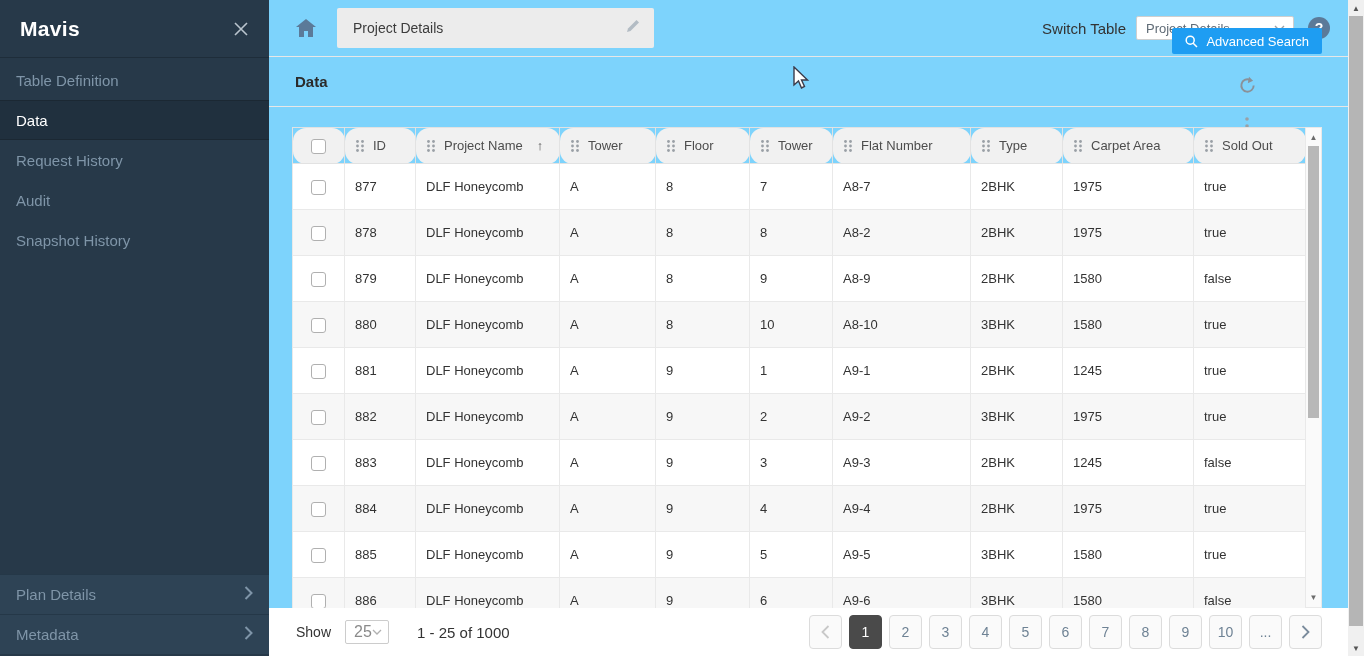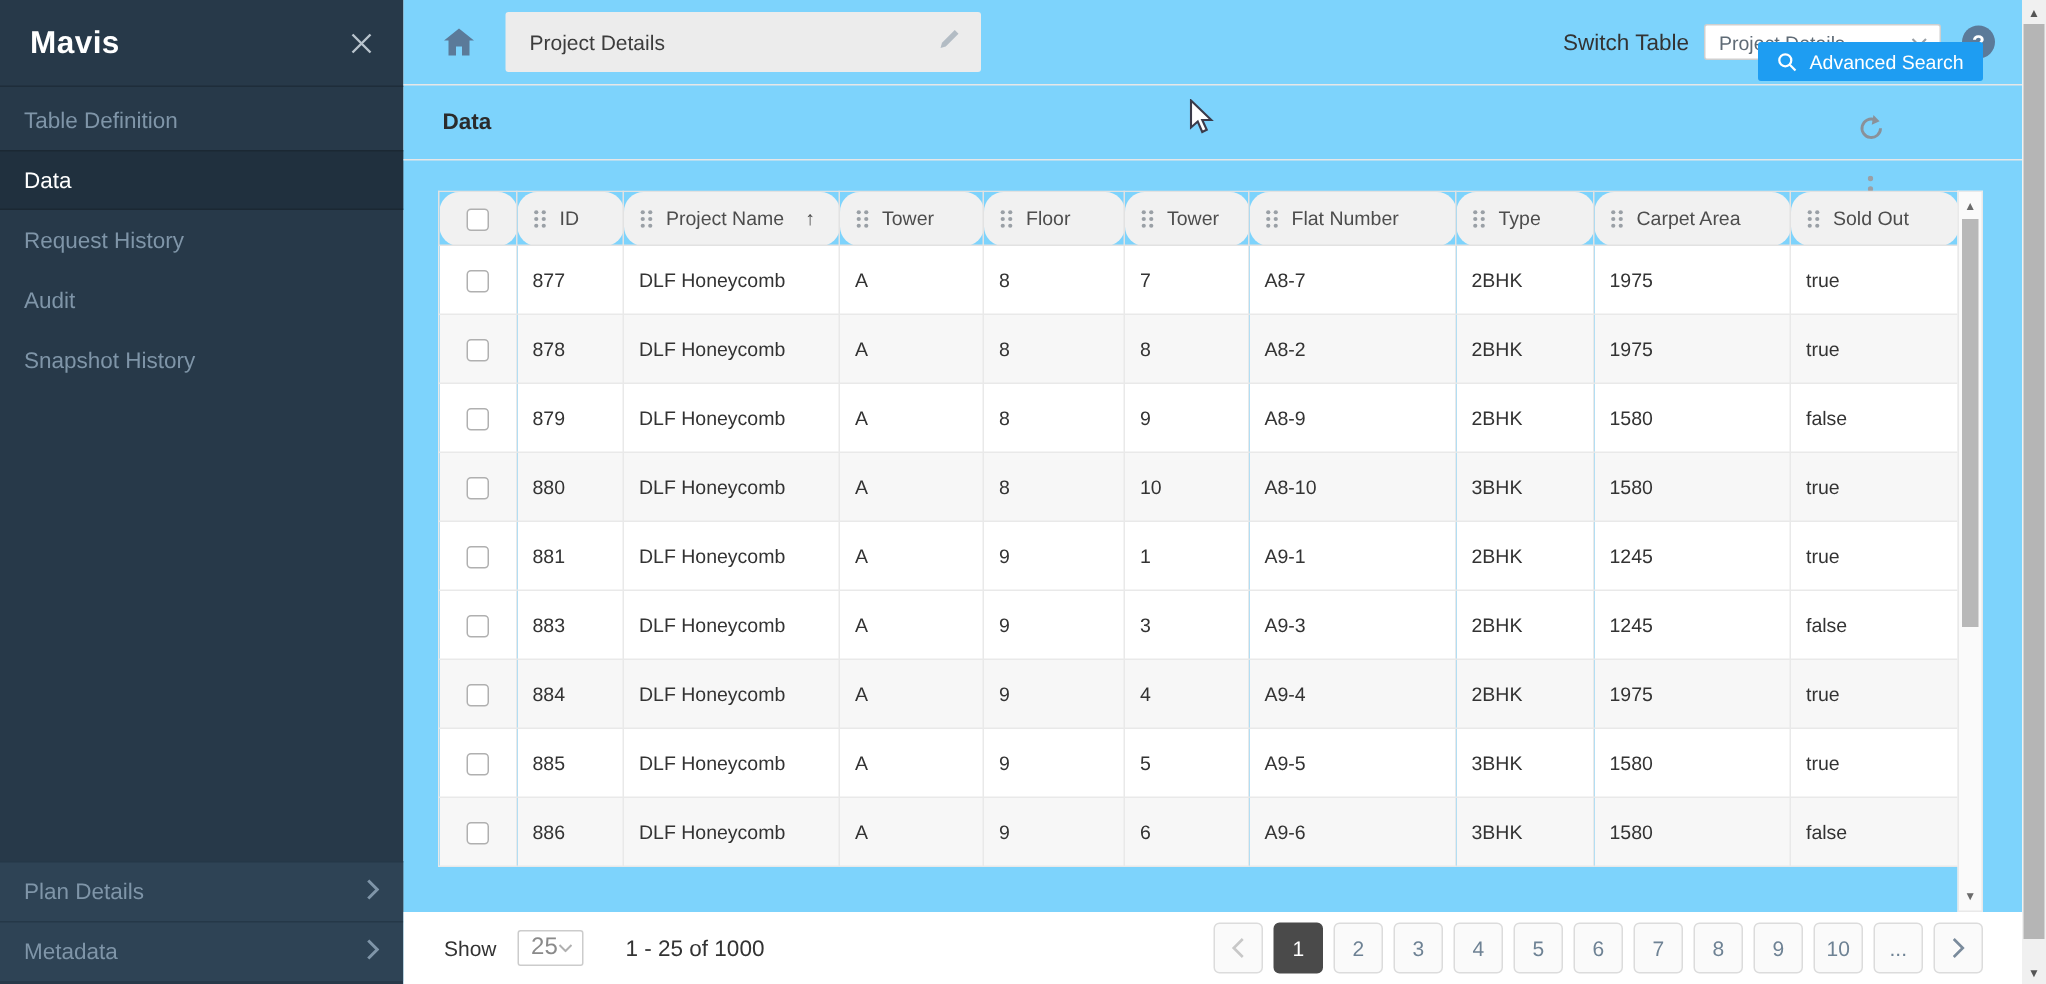--- a/index.html
+++ b/index.html
@@ -413,20 +413,32 @@
               <td>881</td>
               <td>DLF Honeycomb</td>
               <td>A</td>
               <td>9</td>
               <td>1</td>
               <td>A9-1</td>
               <td>2BHK</td>
               <td>1245</td>
               <td>true</td>
             </tr>
+            <tr class="alt">
+              <td class="col-check"><span class="checkbox"></span></td>
+              <td>882</td>
+              <td>DLF Honeycomb</td>
+              <td>A</td>
+              <td>9</td>
+              <td>2</td>
+              <td>A9-2</td>
+              <td>3BHK</td>
+              <td>1975</td>
+              <td>true</td>
+            </tr>
             <tr class="">
               <td class="col-check"><span class="checkbox"></span></td>
               <td>883</td>
               <td>DLF Honeycomb</td>
               <td>A</td>
               <td>9</td>
               <td>3</td>
               <td>A9-3</td>
               <td>2BHK</td>
               <td>1245</td>

